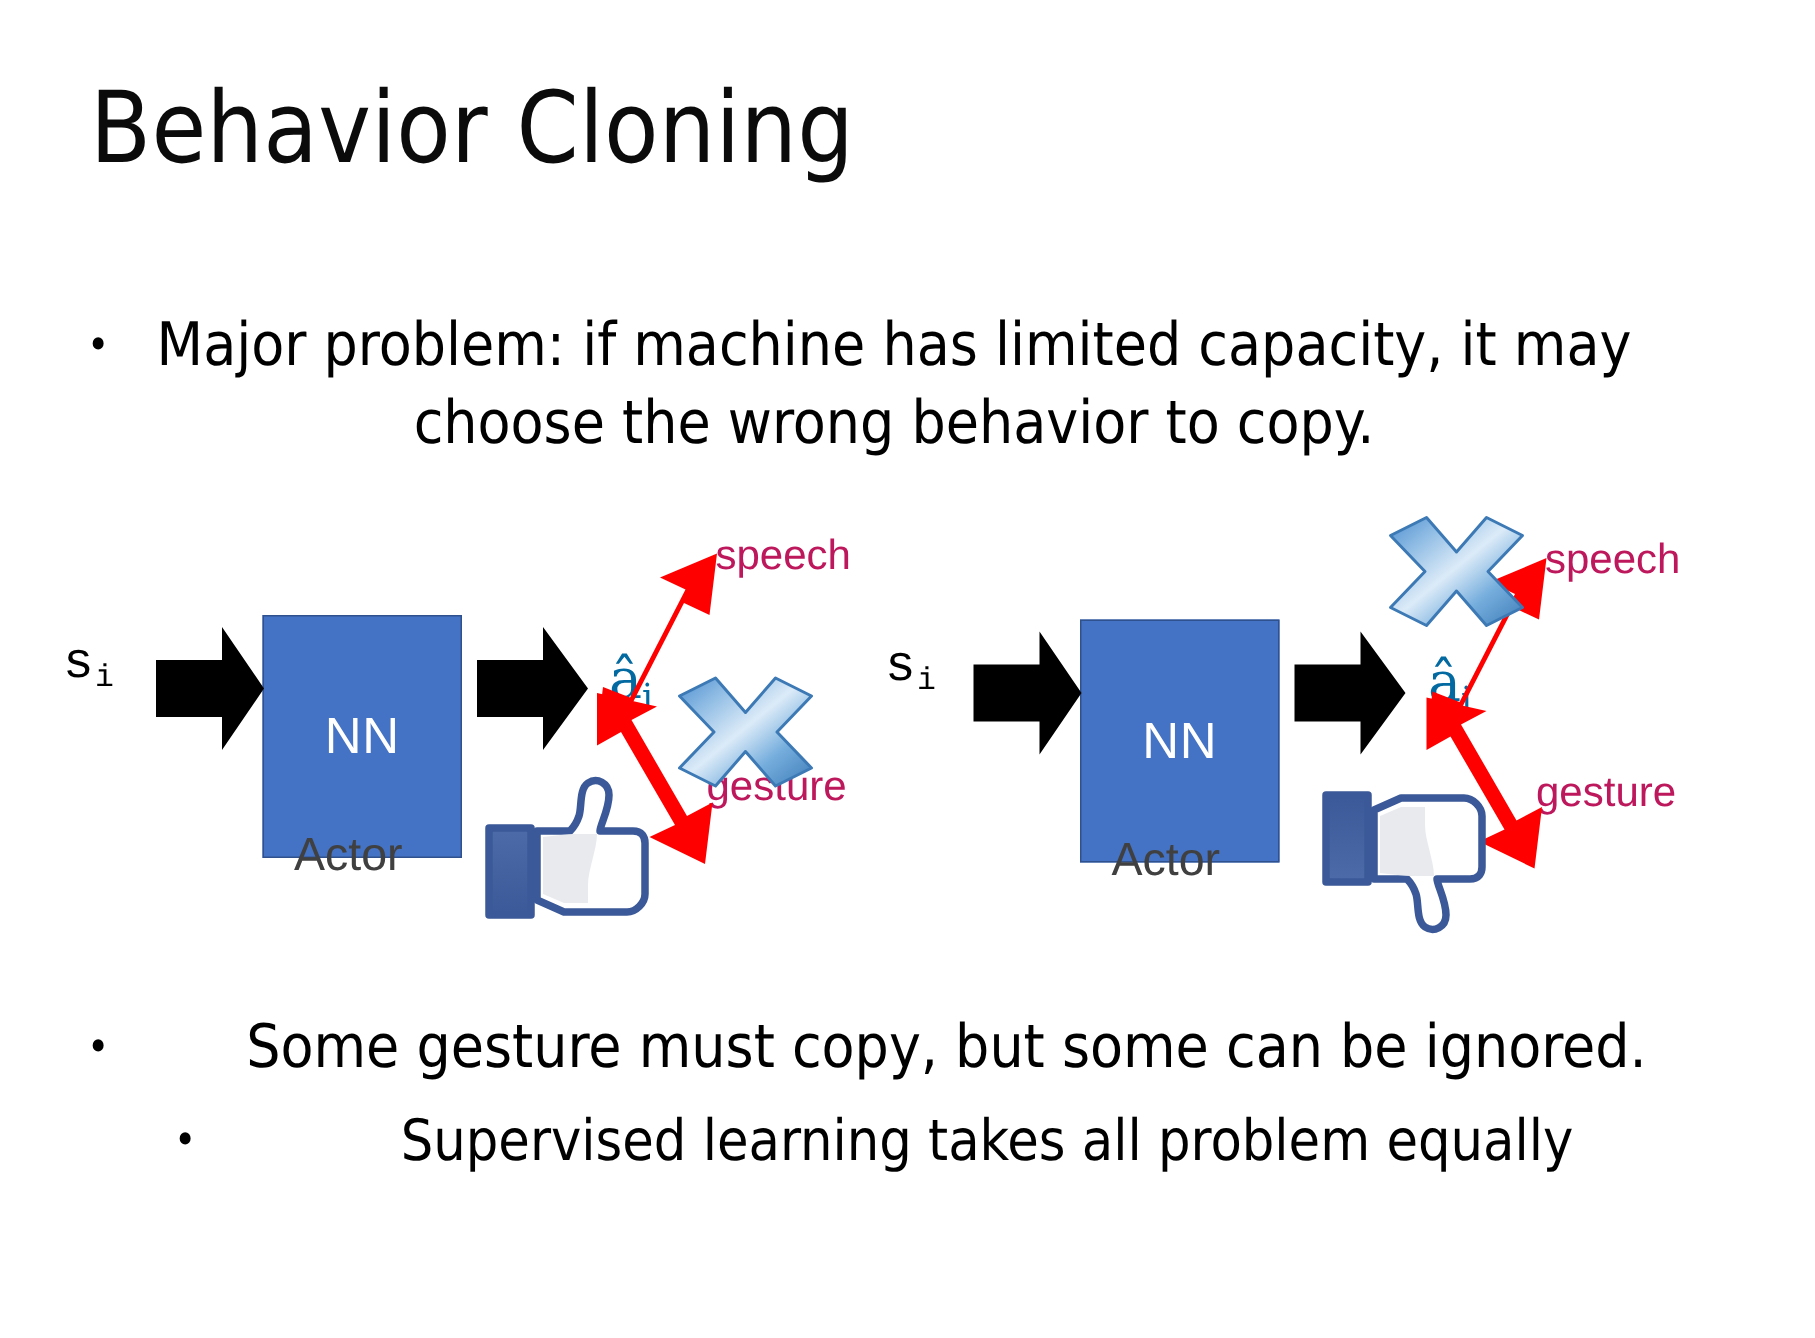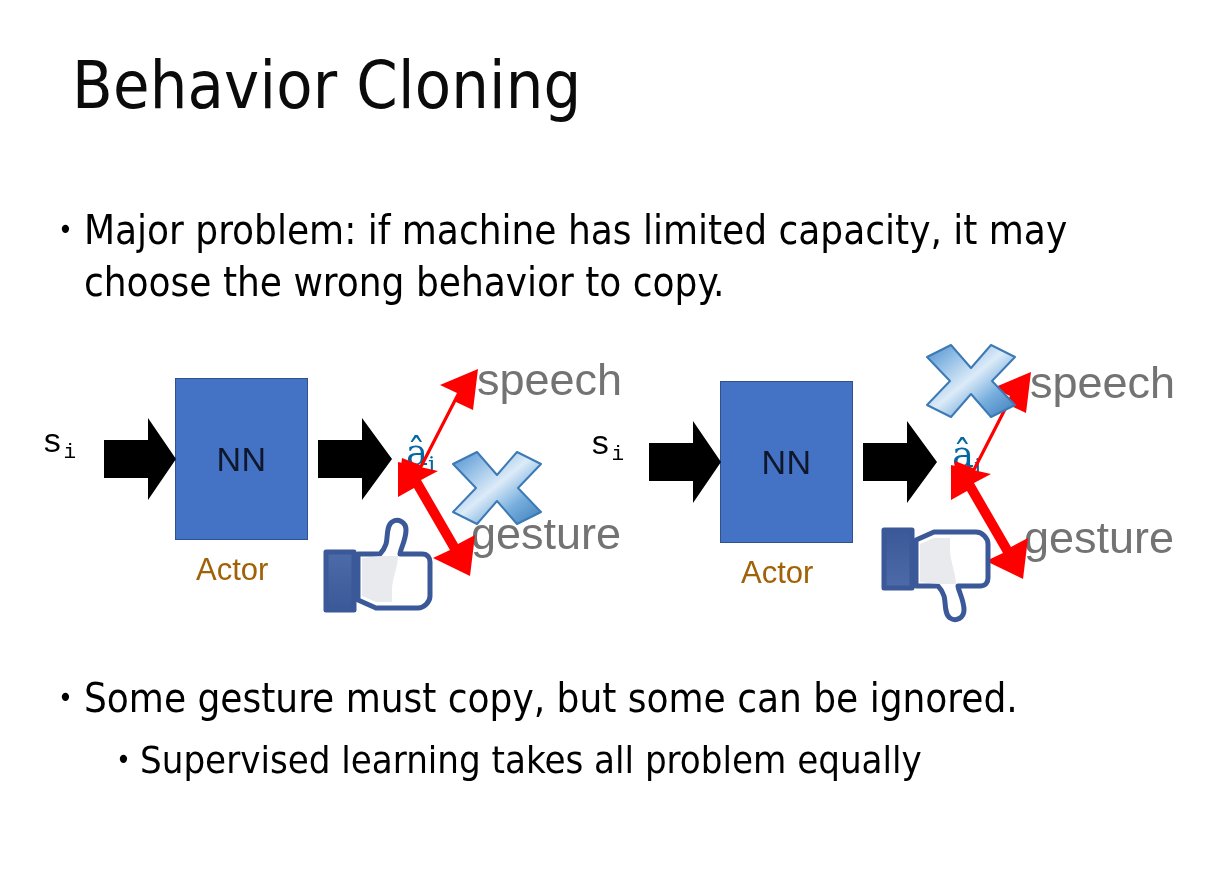--- a/index.html
+++ b/index.html
@@ -15,21 +15,21 @@
     position: relative;
     width: 1210px;
     height: 892px;
     background: #ffffff;
     overflow: hidden;
   }
 
   
   #slide-title {
     position: absolute;
-    left: 72px;
+    left: 60px;
     top: 47px;
     font-family: "DejaVu Sans Condensed", "Liberation Sans Narrow", "Liberation Sans", sans-serif;
     font-weight: 300;
     font-size: 66px;
     line-height: 78px;
     letter-spacing: 0.2px;
     color: #0b0b0b;
     white-space: nowrap;
     font-stretch: condensed;
   }
@@ -47,20 +47,21 @@
   }
   .bullet-dot {
     flex: 0 0 auto;
     font-size: 28px;
     line-height: 1;
     width: 26px;
     text-align: left;
   }
   .bullet-text {
     flex: 1 1 auto;
+    text-align: center;
   }
 
   #bullet-1 {
     left: 58px;
     top: 204px;
     width: 1050px;
     font-size: 40px;
     line-height: 52px;
   }
   #bullet-1 .bullet-dot { padding-top: 12px; }
@@ -93,31 +94,32 @@
   #diagram-right { left: 580px; width: 620px; }
 
   .nn-box {
     position: absolute;
     background: #4472c4;
     border: 1.5px solid #2f528f;
     box-sizing: border-box;
     display: flex;
     align-items: center;
     justify-content: center;
-    color: #0f172a;
+    color: #ffffff;
     font-family: "Liberation Sans", sans-serif;
     font-size: 34px;
     letter-spacing: 0.5px;
+    margin-top: 32px;
   }
 
   .actor-label {
     position: absolute;
     font-family: "Liberation Sans", sans-serif;
     font-size: 31px;
-    color: #a16207;
+    color: #404040;
     white-space: nowrap;
   }
 
   .s-label {
     position: absolute;
     font-family: Liberation Mono, monospace;
     font-size: 34px;
     color: #000000;
     white-space: nowrap;
   }
@@ -141,22 +143,22 @@
     font-size: 23px;
     vertical-align: baseline;
     position: relative;
     top: 7px;
     left: 0px;
   }
 
   .out-label {
     position: absolute;
     font-family: "Liberation Sans", sans-serif;
-    font-size: 45px;
-    color: #737373;
+    font-size: 28px;
+    color: #be185d;
     white-space: nowrap;
   }
 
   .svg-layer {
     position: absolute;
     left: 0;
     top: 0;
     width: 100%;
     height: 100%;
     overflow: visible;

